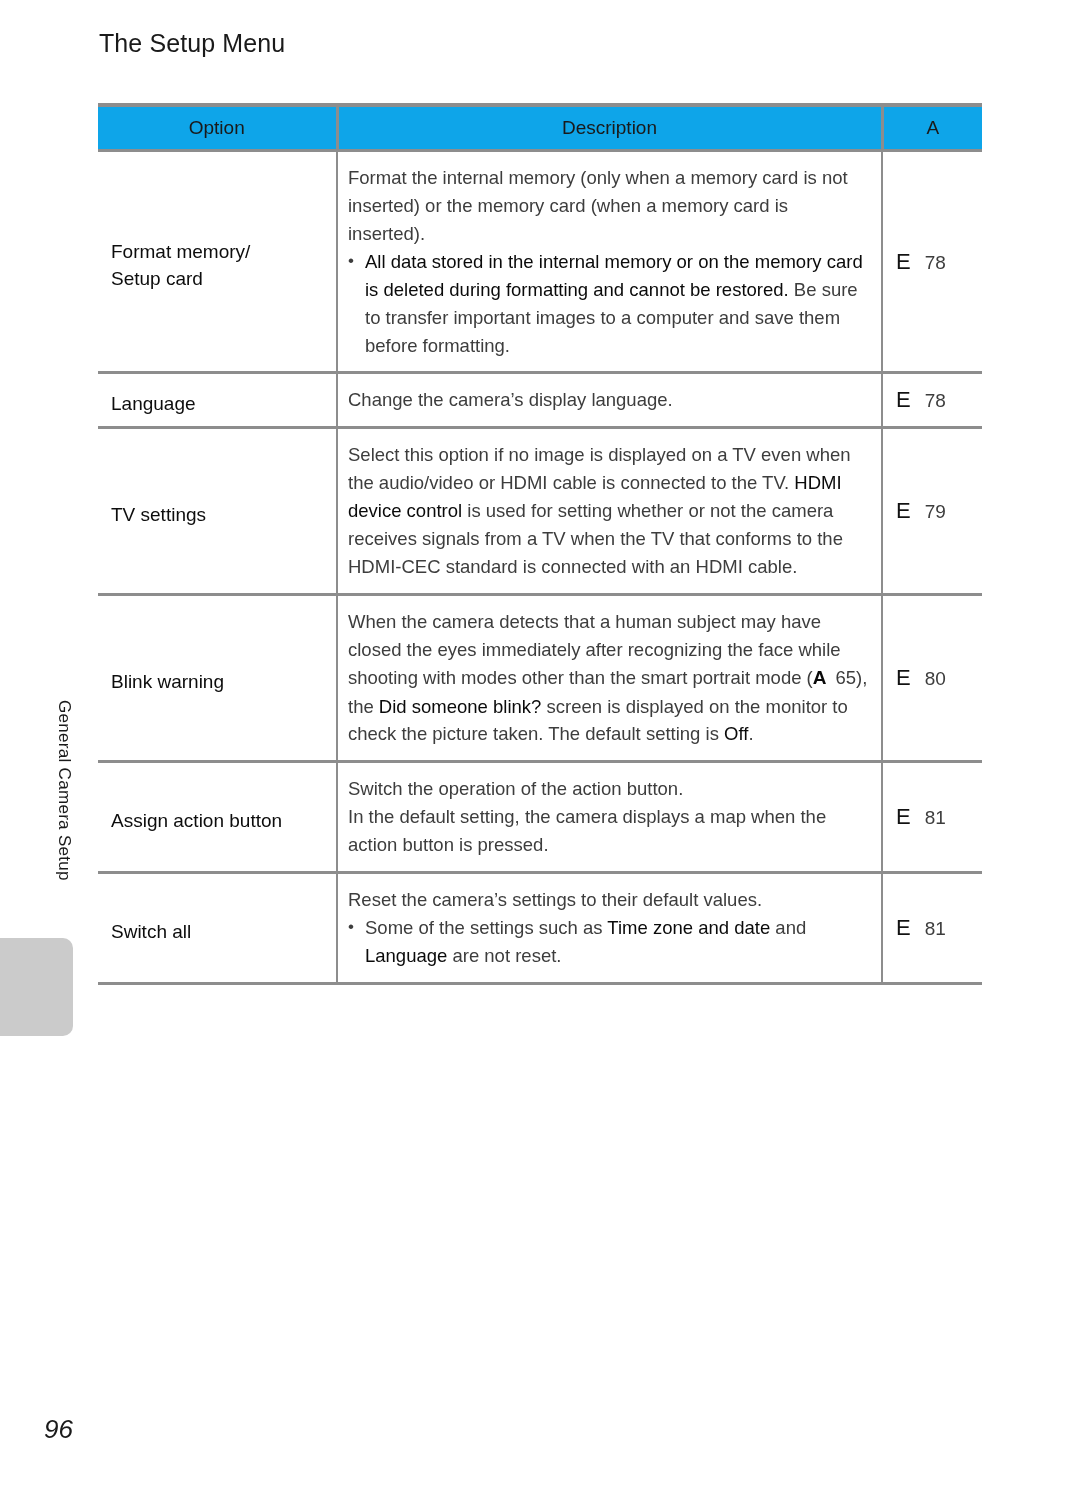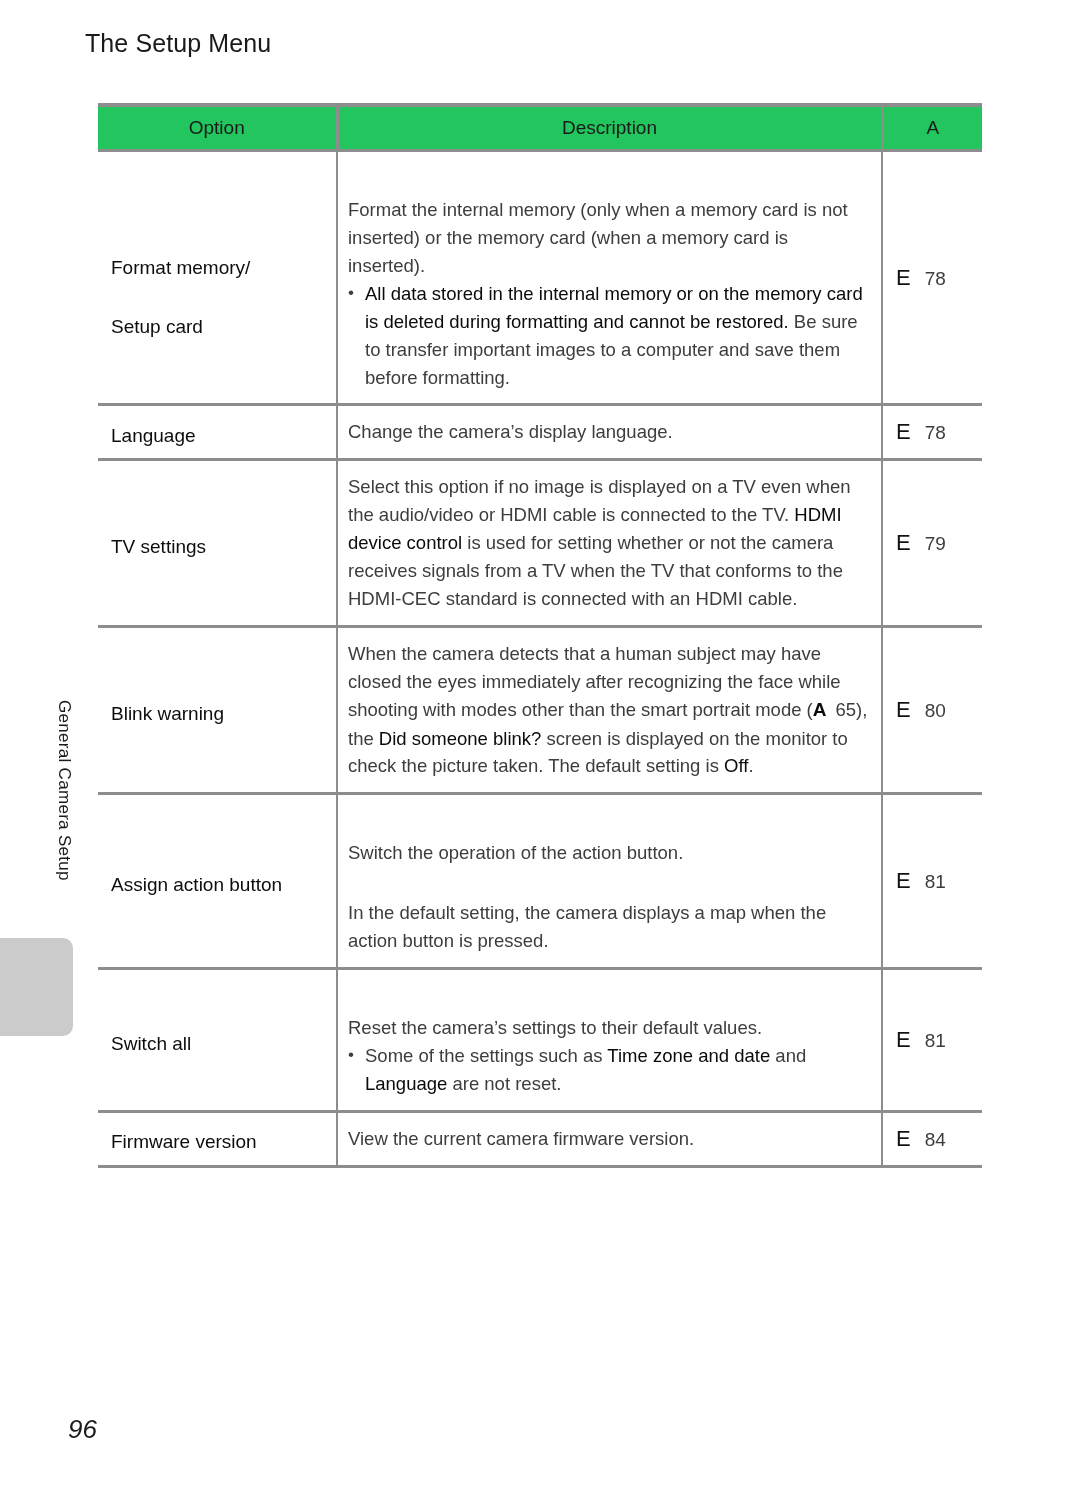--- a/index.html
+++ b/index.html
@@ -12,21 +12,21 @@
     height: 1486px;
     position: relative;
     font-family: "Liberation Sans", sans-serif;
     color: #000000;
     overflow: hidden;
   }
 
   
   .page-title {
     position: absolute;
-    left: 85px;
+    left: 99px;
     top: 29px;
     font-size: 25px;
     font-weight: 400;
     letter-spacing: 0.1px;
     color: #1a1a1a;
     white-space: nowrap;
   }
 
   
   .side-tab-label {
@@ -60,21 +60,21 @@
     width: 884px;
     border-collapse: collapse;
     table-layout: fixed;
   }
   .table td, .table th {
     padding: 0;
     vertical-align: middle;
   }
 
   .hdr-row th {
-    background: #22c55e;
+    background: #0ea5e9;
     border-top: 4px solid #8d8d8d;
     border-bottom: 3px solid #8d8d8d;
     font-size: 19px;
     font-weight: 400;
     color: #1a1a1a;
     height: 42px;
     text-align: center;
     margin-left: 20px;
   }
   .hdr-row th.c-opt { border-right: 3px solid #8d8d8d; }
@@ -114,21 +114,21 @@
     font-family: "Liberation Sans", sans-serif;
   }
   .ref-page {
     font-size: 19px;
     color: #3d3d3d;
     margin-left: 14px;
     text-align: right;
   }
 
   
-  .d-line { display: block; margin-top: 32px; }
+  .d-line { display: block; }
   .bullet-item {
     display: flex;
     align-items: flex-start;
   }
   .bullet-dot {
     flex: 0 0 auto;
     width: 17px;
     font-size: 17px;
     line-height: 1.51;
     color: #3d3d3d;
@@ -140,21 +140,21 @@
   .glyph-a {
     font-weight: 700;
     color: #0a0a0a;
     font-size: 19px;
   }
   .glyph-gap { display: inline-block; width: 9px; }
 
   
   .folio {
     position: absolute;
-    left: 68px;
+    left: 44px;
     top: 1414px;
     font-size: 26px;
     font-style: italic;
     color: #1a1a1a;
   }
 </style>
 </head>
 <body>
 
 <div class="page-title">The Setup Menu</div>
@@ -250,26 +250,17 @@
           <span class="bullet-text"><span>Some of the settings such as </span><b class="strong">Time zone and date</b><span> and </span><b class="strong">Language</b><span> are not reset.</span></span>
         </div>
       </td>
       <td class="c-ref">
         <span class="ref-wrap">
           <span class="ref-sym">E</span><span class="ref-page">81</span>
         </span>
       </td>
     </tr>
 
-    <tr class="body-row">
-      <td class="c-opt">Firmware version</td>
-      <td class="c-desc">View the current camera firmware version.</td>
-      <td class="c-ref">
-        <span class="ref-wrap">
-          <span class="ref-sym">E</span><span class="ref-page">84</span>
-        </span>
-      </td>
-    </tr>
 
   </tbody>
 </table>
 
 <div class="folio">96</div>
 
 </body></html>

